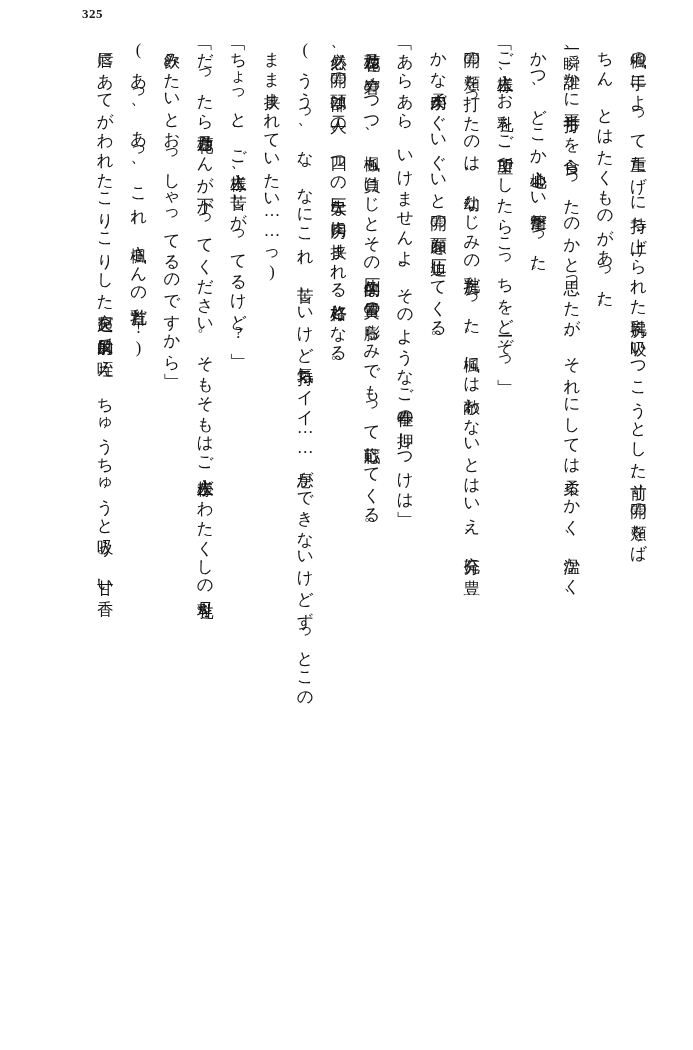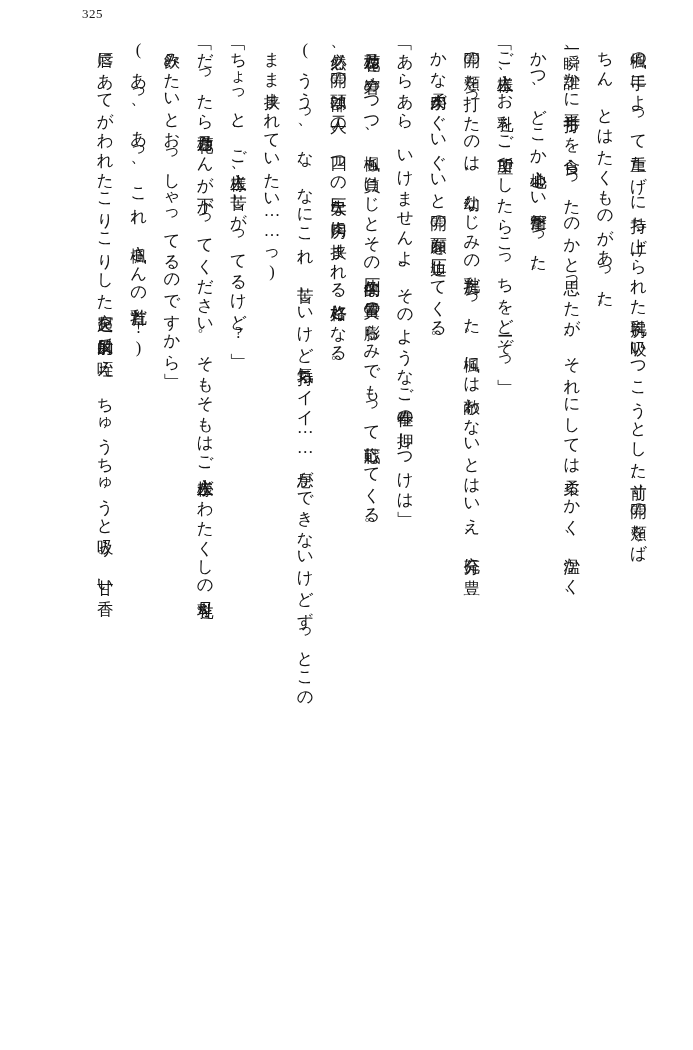--- a/index.html
+++ b/index.html
@@ -20,21 +20,21 @@
     width: 693px;
     height: 1050px;
     box-sizing: border-box;
     background: #ffffff;
   }
   .page-number {
     position: absolute;
     top: 6px;
     left: 82px;
     font-size: 13px;
-    font-weight: normal;
+    font-weight: bold;
     font-family: "Liberation Serif", "DejaVu Serif", serif;
     letter-spacing: 0.5px;
     color: #1a1a1a;
   }
   .body-text {
     position: absolute;
     top: 40px;
     left: 40px;
     width: 615px;
     height: 975px;

